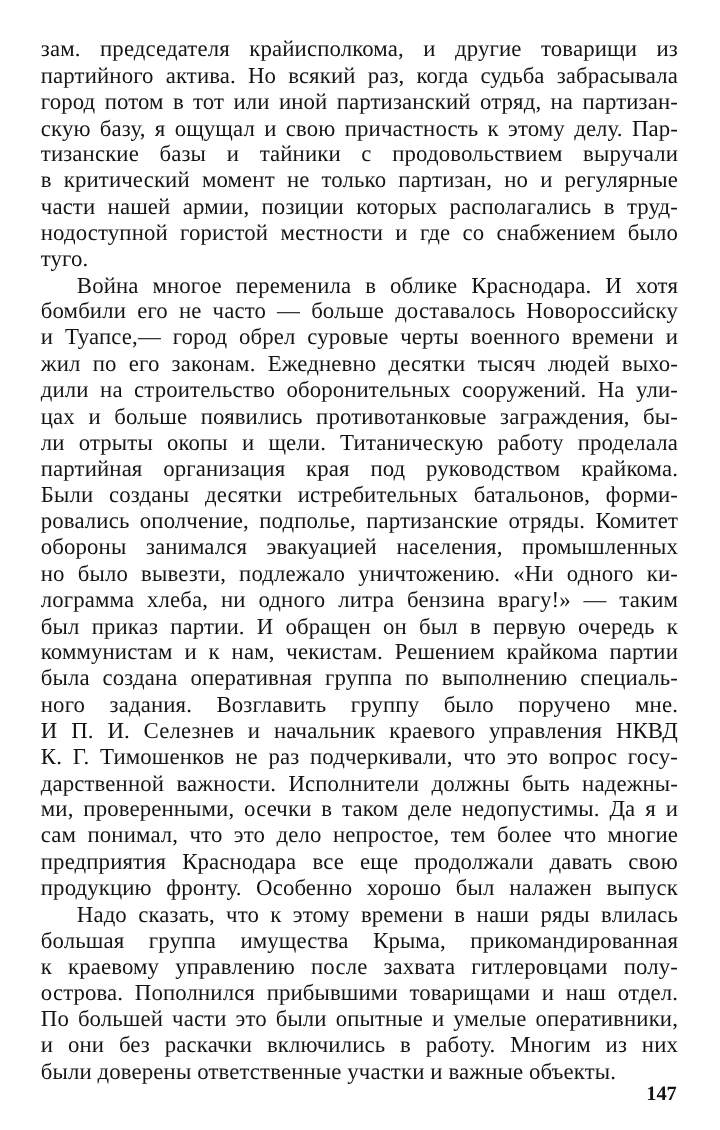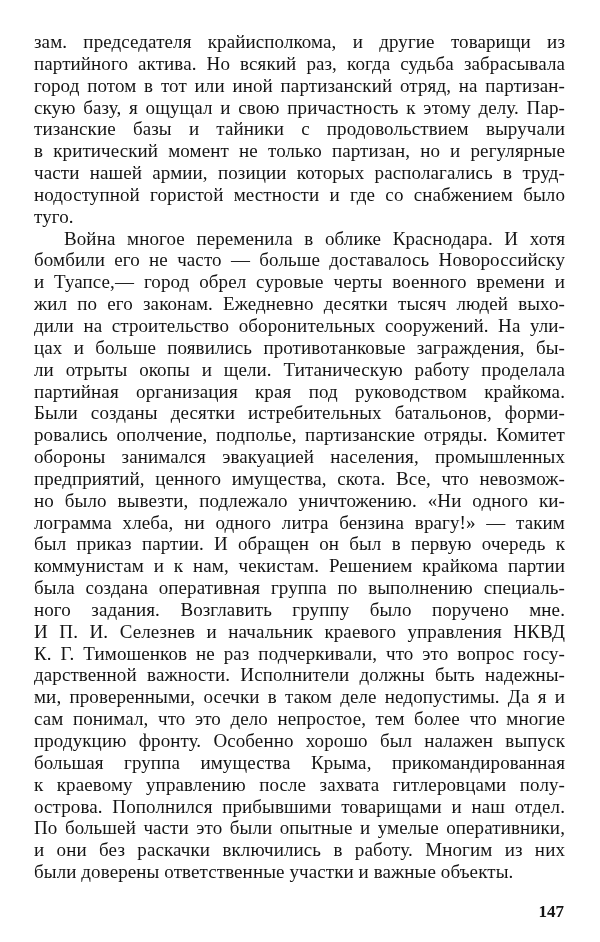--- a/index.html
+++ b/index.html
@@ -42,35 +42,36 @@
     <div class="line">бомбили его не часто — больше доставалось Новороссийску</div>
     <div class="line">и Туапсе,— город обрел суровые черты военного времени и</div>
     <div class="line">жил по его законам. Ежедневно десятки тысяч людей выхо-</div>
     <div class="line">дили на строительство оборонительных сооружений. На ули-</div>
     <div class="line">цах и больше появились противотанковые заграждения, бы-</div>
     <div class="line">ли отрыты окопы и щели. Титаническую работу проделала</div>
     <div class="line">партийная организация края под руководством крайкома.</div>
     <div class="line">Были созданы десятки истребительных батальонов, форми-</div>
     <div class="line">ровались ополчение, подполье, партизанские отряды. Комитет</div>
     <div class="line">обороны занимался эвакуацией населения, промышленных</div>
-    <div class="line">предприятий, ценного имущества, скота. Все, что невозмож-</div>
     <div class="line">но было вывезти, подлежало уничтожению. «Ни одного ки-</div>
     <div class="line">лограмма хлеба, ни одного литра бензина врагу!» — таким</div>
     <div class="line">был приказ партии. И обращен он был в первую очередь к</div>
     <div class="line">коммунистам и к нам, чекистам. Решением крайкома партии</div>
     <div class="line">была создана оперативная группа по выполнению специаль-</div>
     <div class="line">ного задания. Возглавить группу было поручено мне.</div>
     <div class="line">И П. И. Селезнев и начальник краевого управления НКВД</div>
     <div class="line">К. Г. Тимошенков не раз подчеркивали, что это вопрос госу-</div>
     <div class="line">дарственной важности. Исполнители должны быть надежны-</div>
     <div class="line">ми, проверенными, осечки в таком деле недопустимы. Да я и</div>
     <div class="line">сам понимал, что это дело непростое, тем более что многие</div>
+    <div class="line">предприятия Краснодара все еще продолжали давать свою</div>
     <div class="line">продукцию фронту. Особенно хорошо был налажен выпуск</div>
   </div>
   <div>
+    <div class="line indent">Надо сказать, что к этому времени в наши ряды влилась</div>
     <div class="line">большая группа имущества Крыма, прикомандированная</div>
     <div class="line">к краевому управлению после захвата гитлеровцами полу-</div>
     <div class="line">острова. Пополнился прибывшими товарищами и наш отдел.</div>
     <div class="line">По большей части это были опытные и умелые оперативники,</div>
     <div class="line">и они без раскачки включились в работу. Многим из них</div>
     <div class="line last">были доверены ответственные участки и важные объекты.</div>
   </div>
 
 </div>
 

